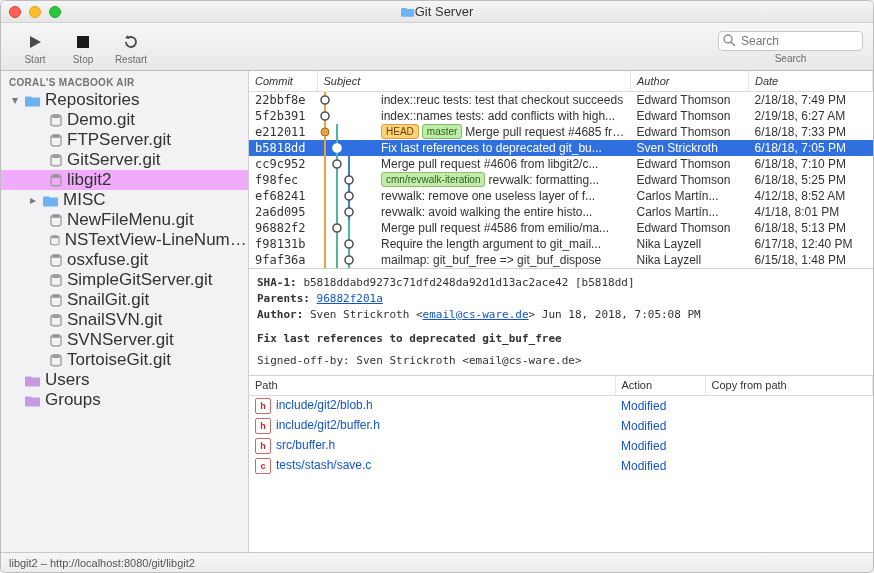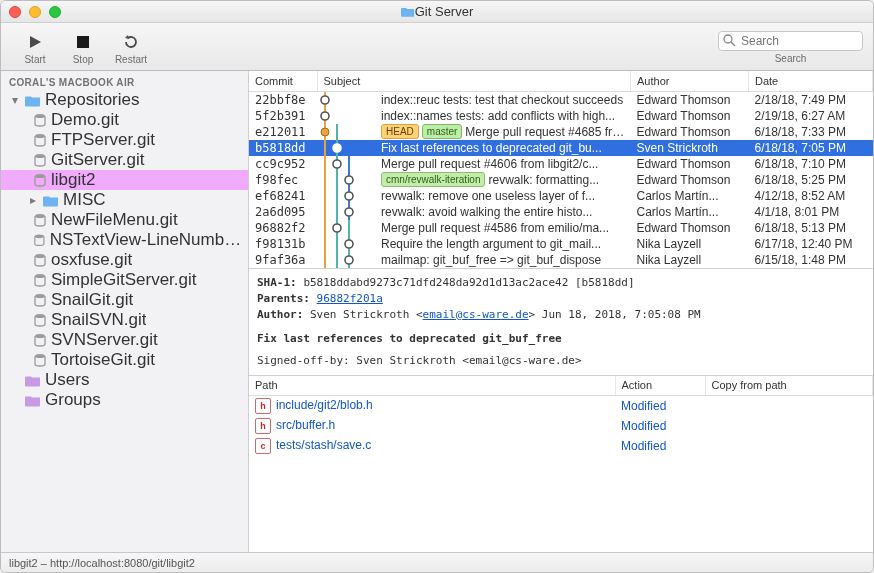--- a/index.html
+++ b/index.html
@@ -27,30 +27,30 @@
 .tb-search-label { font-size: 10px; color: #6b6b6b; margin-top: 2px; }
 
 
 .main { flex: 1; display: flex; min-height: 0; }
 .sidebar { width: 248px; background: #f2f1f3; border-right: 1px solid #cfcfcf; overflow: auto; }
 .sb-header { font-size: 10px; font-weight: bold; color: #737373; padding: 6px 8px 2px 8px; letter-spacing: 0.3px; }
 .sb-item { display: flex; align-items: center; height: 20px; padding-left: 8px; gap: 4px; color: #333; }
 .sb-item.selected { background: #f0abfc; }
 .sb-disclosure { width: 12px; display: inline-flex; justify-content: center; color: #7b7b7b; }
 .sb-indent1 { padding-left: 26px; }
-.sb-indent2 { padding-left: 32px; align-items: center; }
+.sb-indent2 { padding-left: 48px; align-items: center; }
 .sb-folder { width: 16px; height: 13px; }
 .sb-db { width: 14px; height: 14px; fill: #9a9a9a; }
 .sb-label { font-size: 17px; white-space: nowrap; overflow: hidden; text-overflow: ellipsis; }
 
 
 .content { flex: 1; display: flex; flex-direction: column; min-width: 0; background: #fff; }
 .table-wrap { border-bottom: 1px solid #cfcfcf; }
 .ctable { width: 100%; border-collapse: collapse; table-layout: fixed; }
-.ctable th { text-align: left; font-weight: normal; color: #333; font-size: 11px; background: #fff; border-bottom: 1px solid #dcdcdc; border-right: 1px solid #e6e6e6; padding: 3px 6px; height: 20px; }
+.ctable th { text-align: left; font-weight: normal; color: #333; font-size: 11px; background: #fff; border-bottom: 1px solid #dcdcdc; border-right: 1px solid #e6e6e6; padding: 3px 6px; height: 20px; font-style: italic; }
 .ctable td { font-size: 12px; padding: 0 6px; height: 16px; border: none; white-space: nowrap; overflow: hidden; text-overflow: ellipsis; vertical-align: middle; }
 .ctable tr.selected td { background: #2f6fe0; color: #fff; }
 .col-commit { width: 68px; font-family: Menlo, monospace; font-size: 11px; }
 .col-subject { width: auto; }
 .col-author { width: 118px; }
 .col-date { width: 124px; }
 .graph-cell { padding: 0 !important; position: relative; }
 .graph-svg { display: block; }
 .tag { display: inline-block; font-size: 10px; padding: 0 4px; border-radius: 3px; margin-right: 3px; line-height: 13px; vertical-align: 1px; }
 .tag-head { background: #ffd27a; border: 1px solid #d9a33b; color: #6b4200; }
@@ -454,20 +454,25 @@
               <th>Copy from path</th>
             </tr>
           </thead>
           <tbody id="file-rows">
               <tr>
                 <td><span class="file-icon">h</span><span class="path-link">include/git2/blob.h</span></td>
                 <td><span class="action-link">Modified</span></td>
                 <td></td>
               </tr>
               <tr>
+                <td><span class="file-icon">h</span><span class="path-link">include/git2/buffer.h</span></td>
+                <td><span class="action-link">Modified</span></td>
+                <td></td>
+              </tr>
+              <tr>
                 <td><span class="file-icon">h</span><span class="path-link">src/buffer.h</span></td>
                 <td><span class="action-link">Modified</span></td>
                 <td></td>
               </tr>
               <tr>
                 <td><span class="file-icon">c</span><span class="path-link">tests/stash/save.c</span></td>
                 <td><span class="action-link">Modified</span></td>
                 <td></td>
               </tr>
             </tbody>

